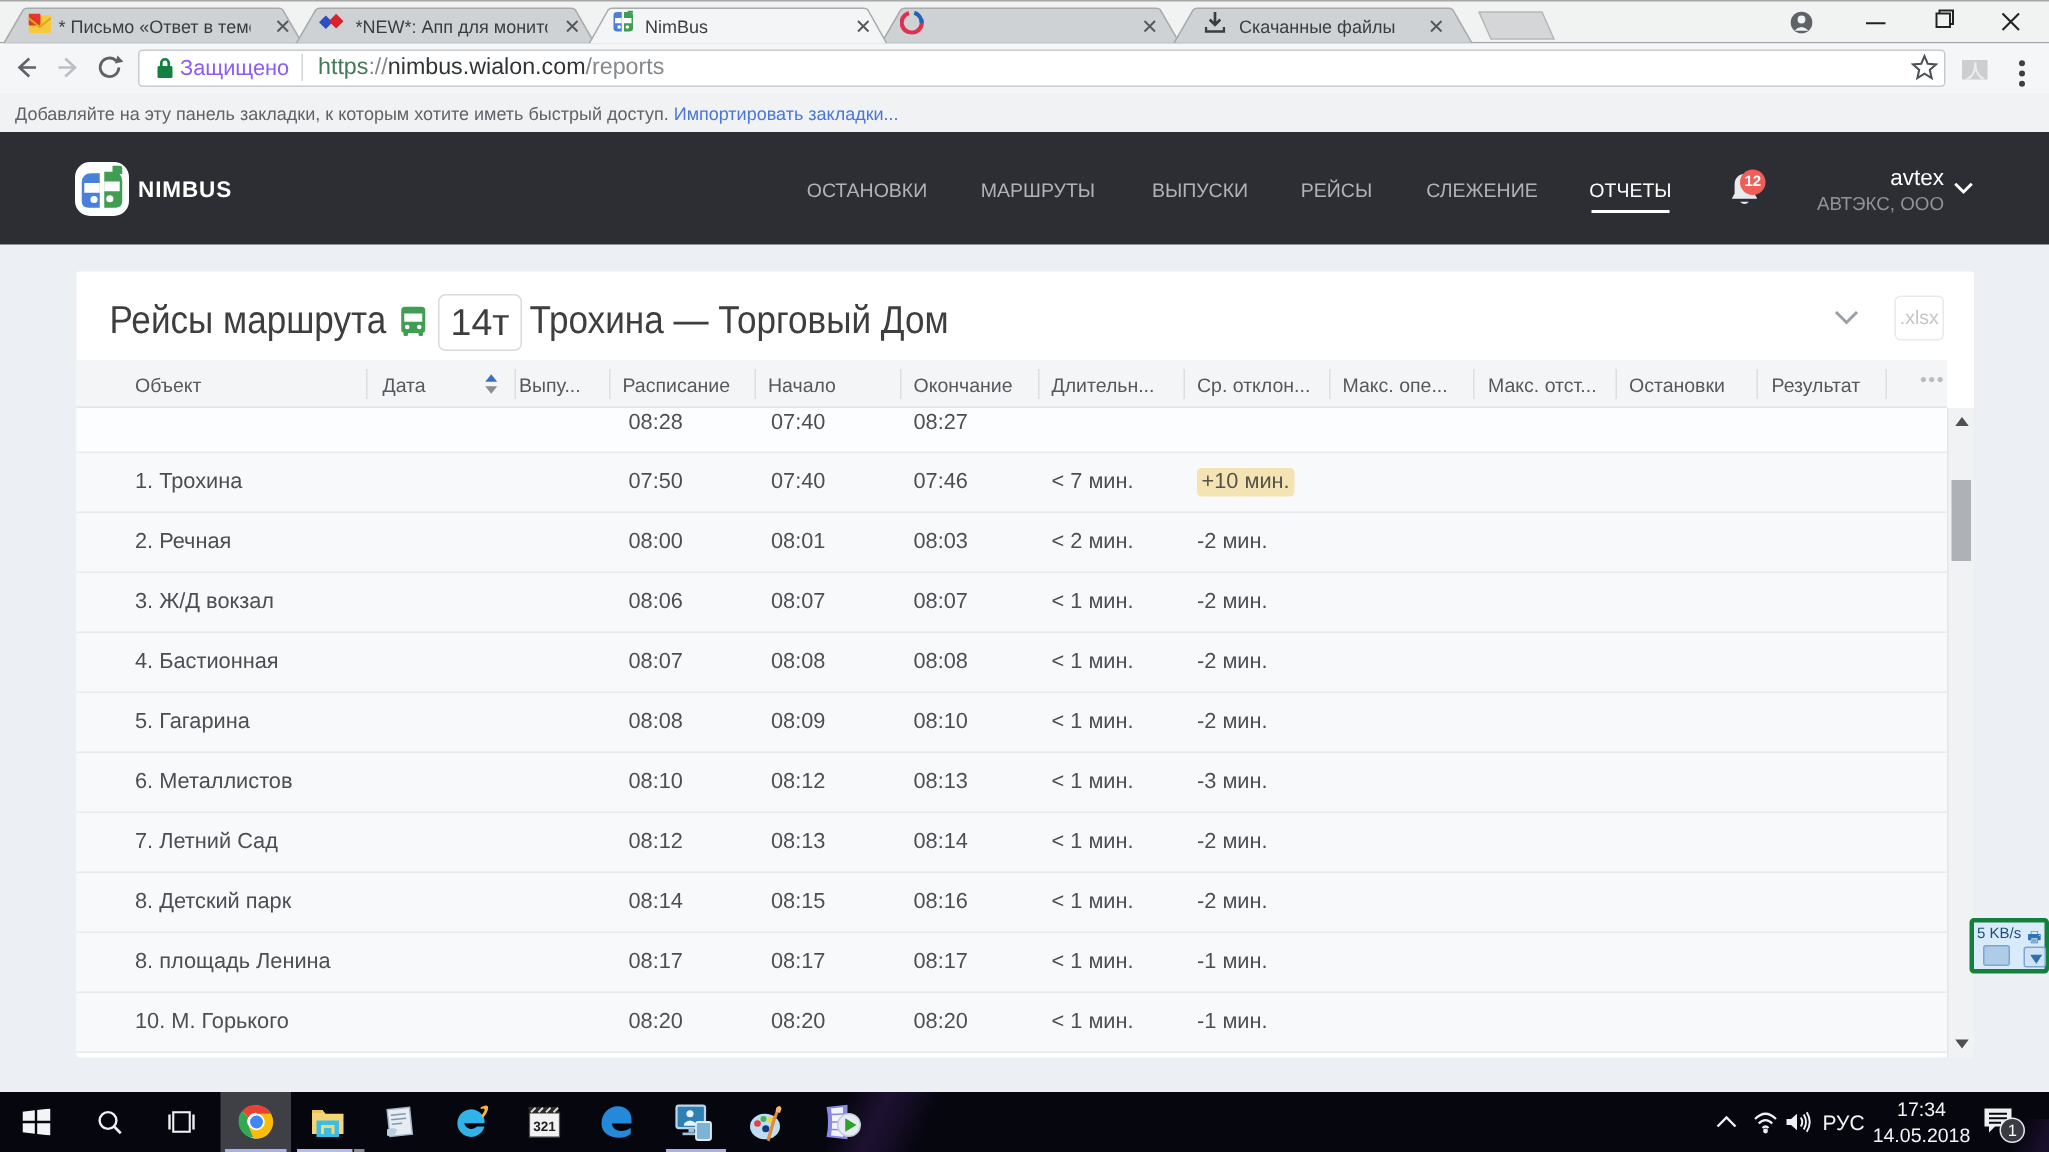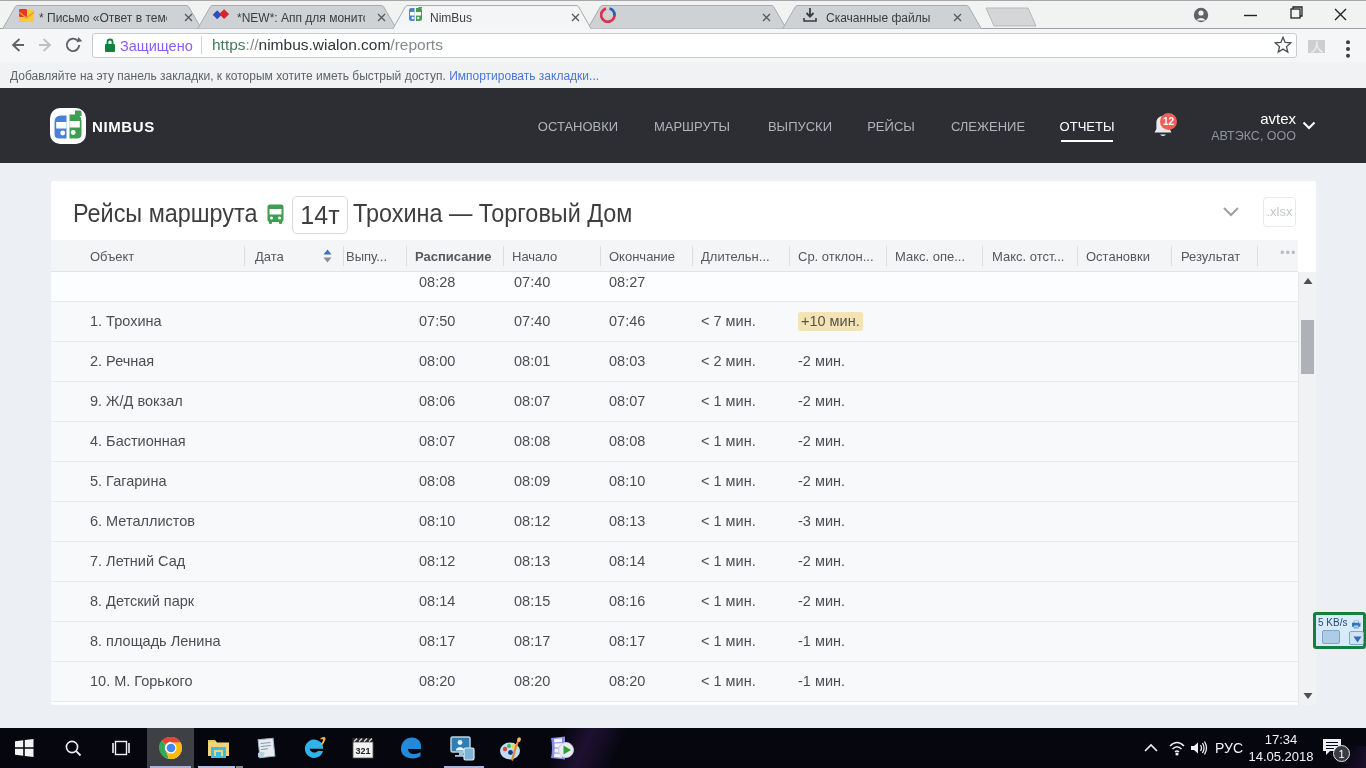--- a/index.html
+++ b/index.html
@@ -184,21 +184,21 @@
   <div class="abs" style="left:302px;top:17px;font-size:26px;color:#3e3e40;transform:scaleX(0.9);transform-origin:0 50%;">Трохина — Торговый Дом</div>
   <svg class="abs" style="left:1171px;top:25px;" width="18" height="11" viewBox="0 0 18 11">
     <path d="M2,2 L9,9 L16,2" stroke="#9aa0a6" stroke-width="2" fill="none"></path>
   </svg>
   <div class="abs" style="left:1212px;top:16px;width:33px;height:30px;border:1px solid #e7e9eb;border-radius:4px;font-size:13px;color:#c2c6ca;text-align:center;line-height:28px;">.xlsx</div>
 
   <div class="abs" style="left:0;top:59px;width:1247px;height:32px;background:#f4f5f7;border-bottom:1px solid #e2e4e7;font-size:13px;color:#55585d;">
     <span class="abs" style="left:39px;top:9px;">Объект</span>
     <span class="abs" style="left:204px;top:9px;">Дата</span>
     <span class="abs" style="left:295px;top:9px;">Выпу...</span>
-    <span class="abs" style="left:364px;top:9px;font-weight:bold;">Расписание</span>
+    <span class="abs" style="left:364px;top:9px;">Расписание</span>
     <span class="abs" style="left:461px;top:9px;">Начало</span>
     <span class="abs" style="left:558px;top:9px;">Окончание</span>
     <span class="abs" style="left:650px;top:9px;">Длительн...</span>
     <span class="abs" style="left:747px;top:9px;">Ср. отклон...</span>
     <span class="abs" style="left:844px;top:9px;">Макс. опе...</span>
     <span class="abs" style="left:941px;top:9px;">Макс. отст...</span>
     <span class="abs" style="left:1035px;top:9px;">Остановки</span>
     <span class="abs" style="left:1130px;top:9px;">Результат</span>
     <span class="abs" style="left:1229px;top:5px;color:#b9bcc0;letter-spacing:1px;">•••</span>
     <i class="abs" style="left:193px;top:6px;width:1px;height:20px;background:#dcdee1;"></i>
@@ -234,21 +234,21 @@
   </div>
   <div class="abs row" style="top:161px;">
     <span class="abs" style="left:39px;">2. Речная</span>
       <span class="abs" style="left:368px;">08:00</span>
       <span class="abs" style="left:463px;">08:01</span>
       <span class="abs" style="left:558px;">08:03</span>
       <span class="abs" style="left:650px;">&lt; 2 мин.</span>
       <span class="abs" style="left:747px;">-2 мин.</span>
   </div>
   <div class="abs row" style="top:201px;">
-    <span class="abs" style="left:39px;">9. Ж/Д вокзал</span>
+    <span class="abs" style="left:39px;">3. Ж/Д вокзал</span>
       <span class="abs" style="left:368px;">08:06</span>
       <span class="abs" style="left:463px;">08:07</span>
       <span class="abs" style="left:558px;">08:07</span>
       <span class="abs" style="left:650px;">&lt; 1 мин.</span>
       <span class="abs" style="left:747px;">-2 мин.</span>
   </div>
   <div class="abs row" style="top:241px;">
     <span class="abs" style="left:39px;">4. Бастионная</span>
       <span class="abs" style="left:368px;">08:07</span>
       <span class="abs" style="left:463px;">08:08</span>

